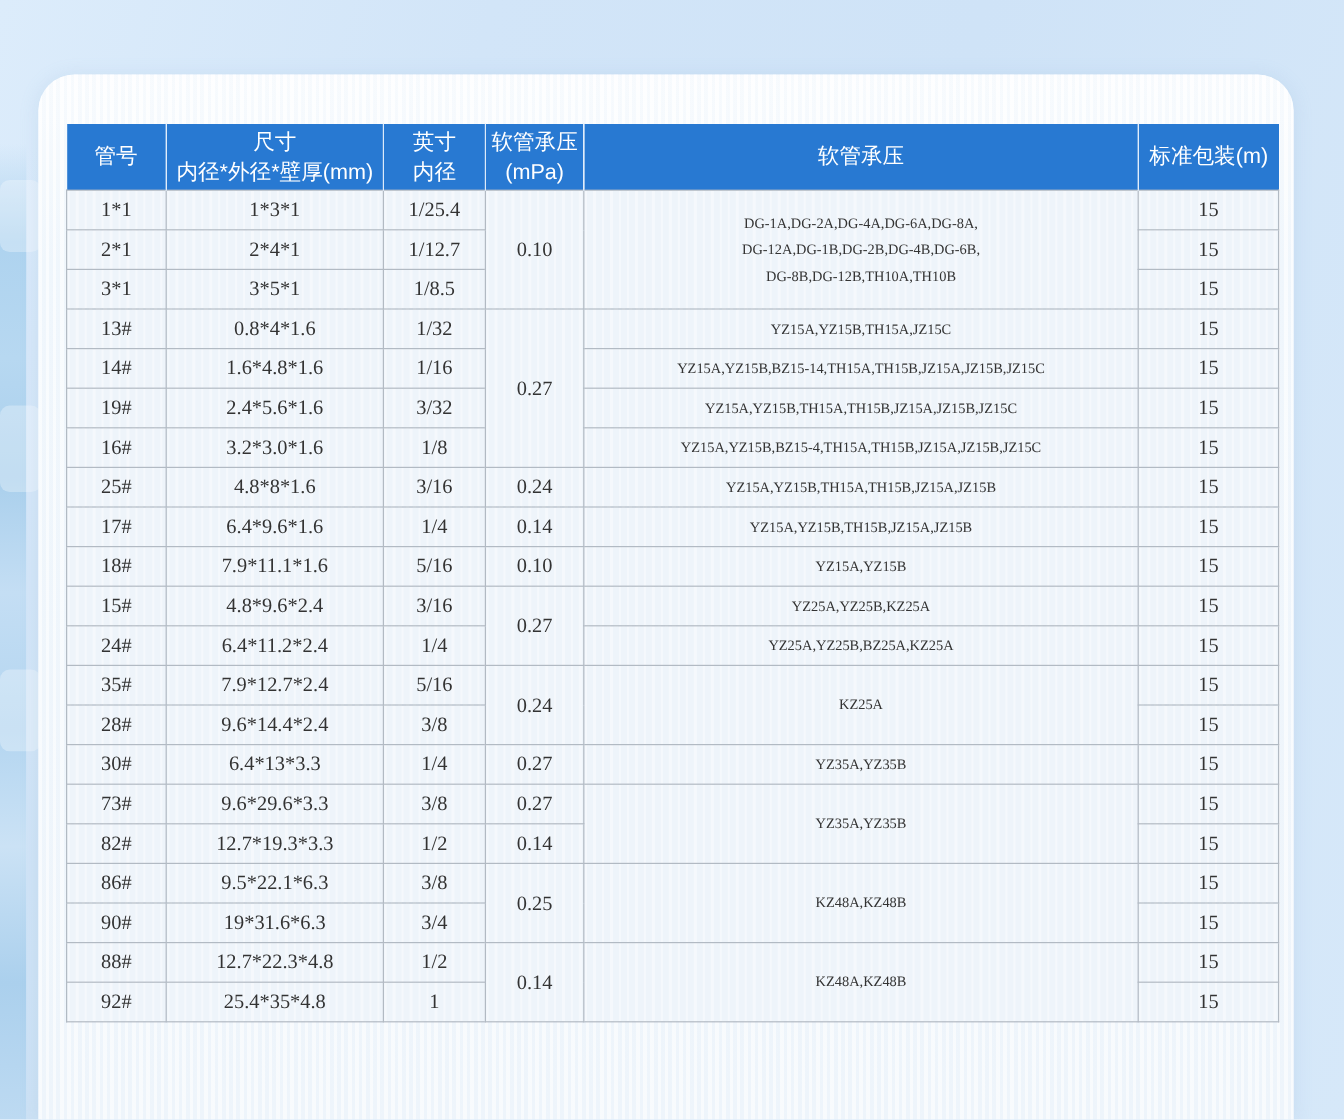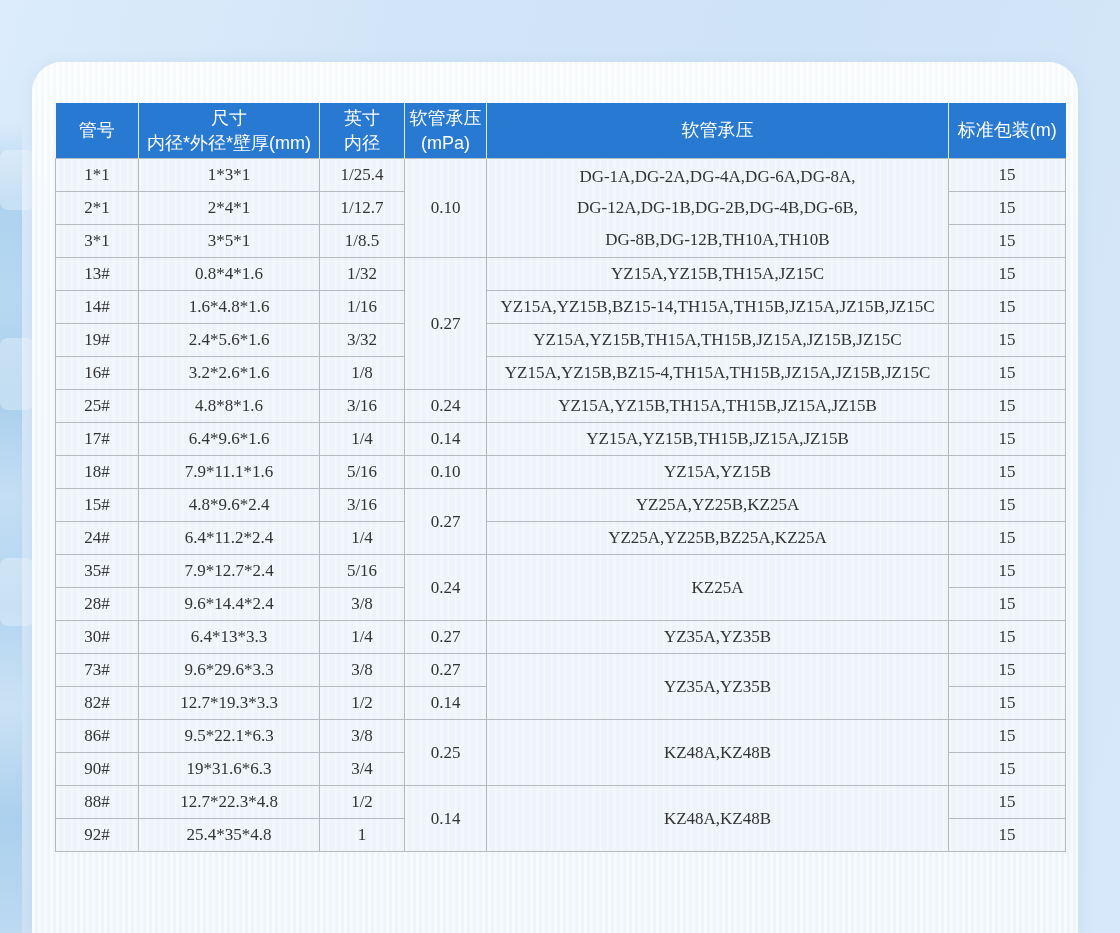--- a/index.html
+++ b/index.html
@@ -50,21 +50,21 @@
   thead th:first-child{border-left:none;margin-top:20px;}
   .h-line{display:block;}
   tbody tr{height:33px;font-family:Liberation Serif, serif;}
   tbody td{
     background:#eef4fa;
     background-image:repeating-linear-gradient(90deg,rgba(255,255,255,.4) 0 2px,rgba(255,255,255,0) 2px 7px);
     border:1px solid #b2bac3;
     color:#333;font-size:17px;text-align:center;vertical-align:middle;
     padding:0 3px;overflow:hidden;
   }
-  td.cell-pumps{font-size:17px;white-space:pre-line;line-height:1.85;padding:0 7px;margin-top:35px;}
+  td.cell-pumps{font-size:12px;white-space:pre-line;line-height:1.85;padding:0 7px;margin-top:35px;}
 </style>
 </head>
 <body>
 
 <div class="left-band"></div>
 <div class="left-band-light"></div>
 <div class="wm wm1"></div>
 <div class="wm wm2"></div>
 <div class="wm wm3"></div>
 
@@ -144,21 +144,21 @@
     </tr>
     <tr>
       <td>19#</td>
       <td>2.4*5.6*1.6</td>
       <td>3/32</td>
       <td class="cell-pumps">YZ15A,YZ15B,TH15A,TH15B,JZ15A,JZ15B,JZ15C</td>
       <td>15</td>
     </tr>
     <tr>
       <td>16#</td>
-      <td>3.2*2.6*1.6</td>
+      <td>3.2*3.0*1.6</td>
       <td>1/8</td>
       <td class="cell-pumps">YZ15A,YZ15B,BZ15-4,TH15A,TH15B,JZ15A,JZ15B,JZ15C</td>
       <td>15</td>
     </tr>
     <tr>
       <td>25#</td>
       <td>4.8*8*1.6</td>
       <td>3/16</td>
       <td>0.24</td>
       <td class="cell-pumps">YZ15A,YZ15B,TH15A,TH15B,JZ15A,JZ15B</td>

